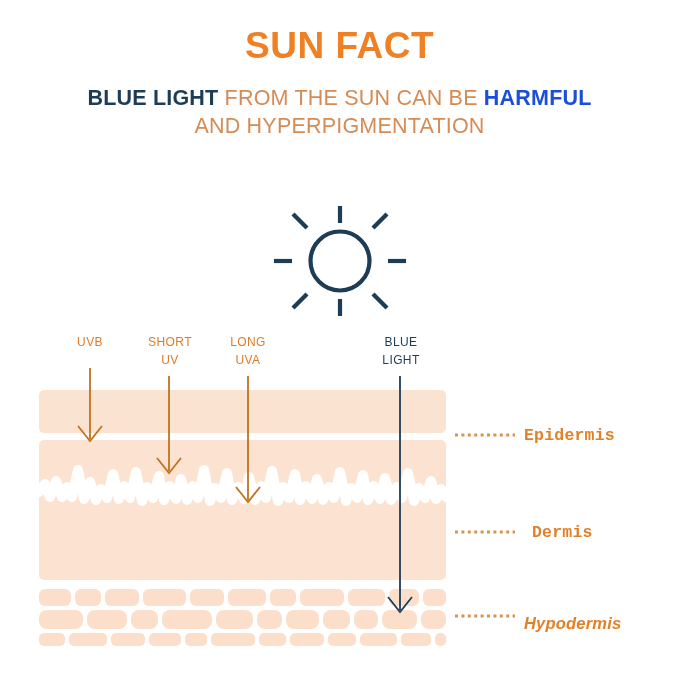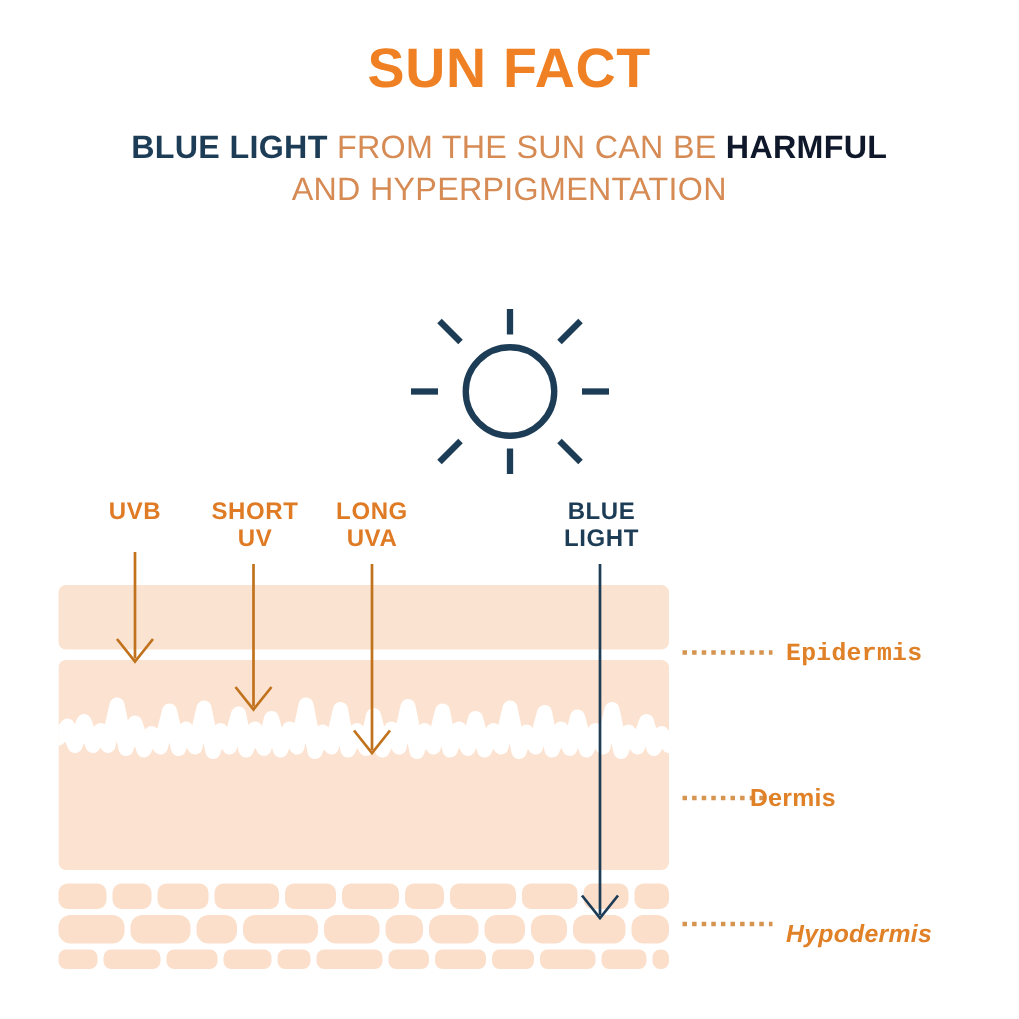--- a/index.html
+++ b/index.html
@@ -47,39 +47,39 @@
   }
   .sub-line {
     display: block;
     white-space: nowrap;
   }
   .em-blue {
     color: #1d3c56;
     font-weight: bold;
   }
   .em-orange {
-    color: #0f172a;
+    color: #1d4ed8;
     font-weight: bold;
   }
 
   
   #sun-icon {
     position: absolute;
     left: 274px;
     top: 206px;
     width: 132px;
     height: 110px;
   }
 
   
   .ray-label {
     position: absolute;
     text-align: center;
-    font-size: 16px;
-    font-weight: bold;
+    font-size: 12px;
+    font-weight: normal;
     line-height: 18px;
     letter-spacing: 0.4px;
     color: #e07b25;
     white-space: pre-line;
   }
   .ray-label.blue {
     color: #1d3c56;
   }
 
   
@@ -218,17 +218,17 @@
       <div class="ray-label" style="left: 136px; top: 333px; width: 68px; color: rgb(224, 123, 37);">SHORT
 UV</div>
       <div class="ray-label" style="left: 214px; top: 333px; width: 68px; color: rgb(224, 123, 37); text-align: center;">LONG
 UVA</div>
       <div class="ray-label blue" style="left: 366px; top: 333px; width: 70px; color: rgb(29, 60, 86);">BLUE
 LIGHT</div>
     </div>
 
   <div id="layer-labels">
       <div class="layer-label" style="left: 524px; top: 426px; font-family: Liberation Mono, monospace;">Epidermis</div>
-      <div class="layer-label" style="left: 500px; top: 523px;">Dermis</div>
+      <div class="layer-label" style="left: 532px; top: 523px; font-family: Liberation Mono, monospace;">Dermis</div>
       <div class="layer-label" style="left: 524px; top: 614px; font-style: italic;">Hypodermis</div>
     </div>
 
 </div>
 
 </body></html>

